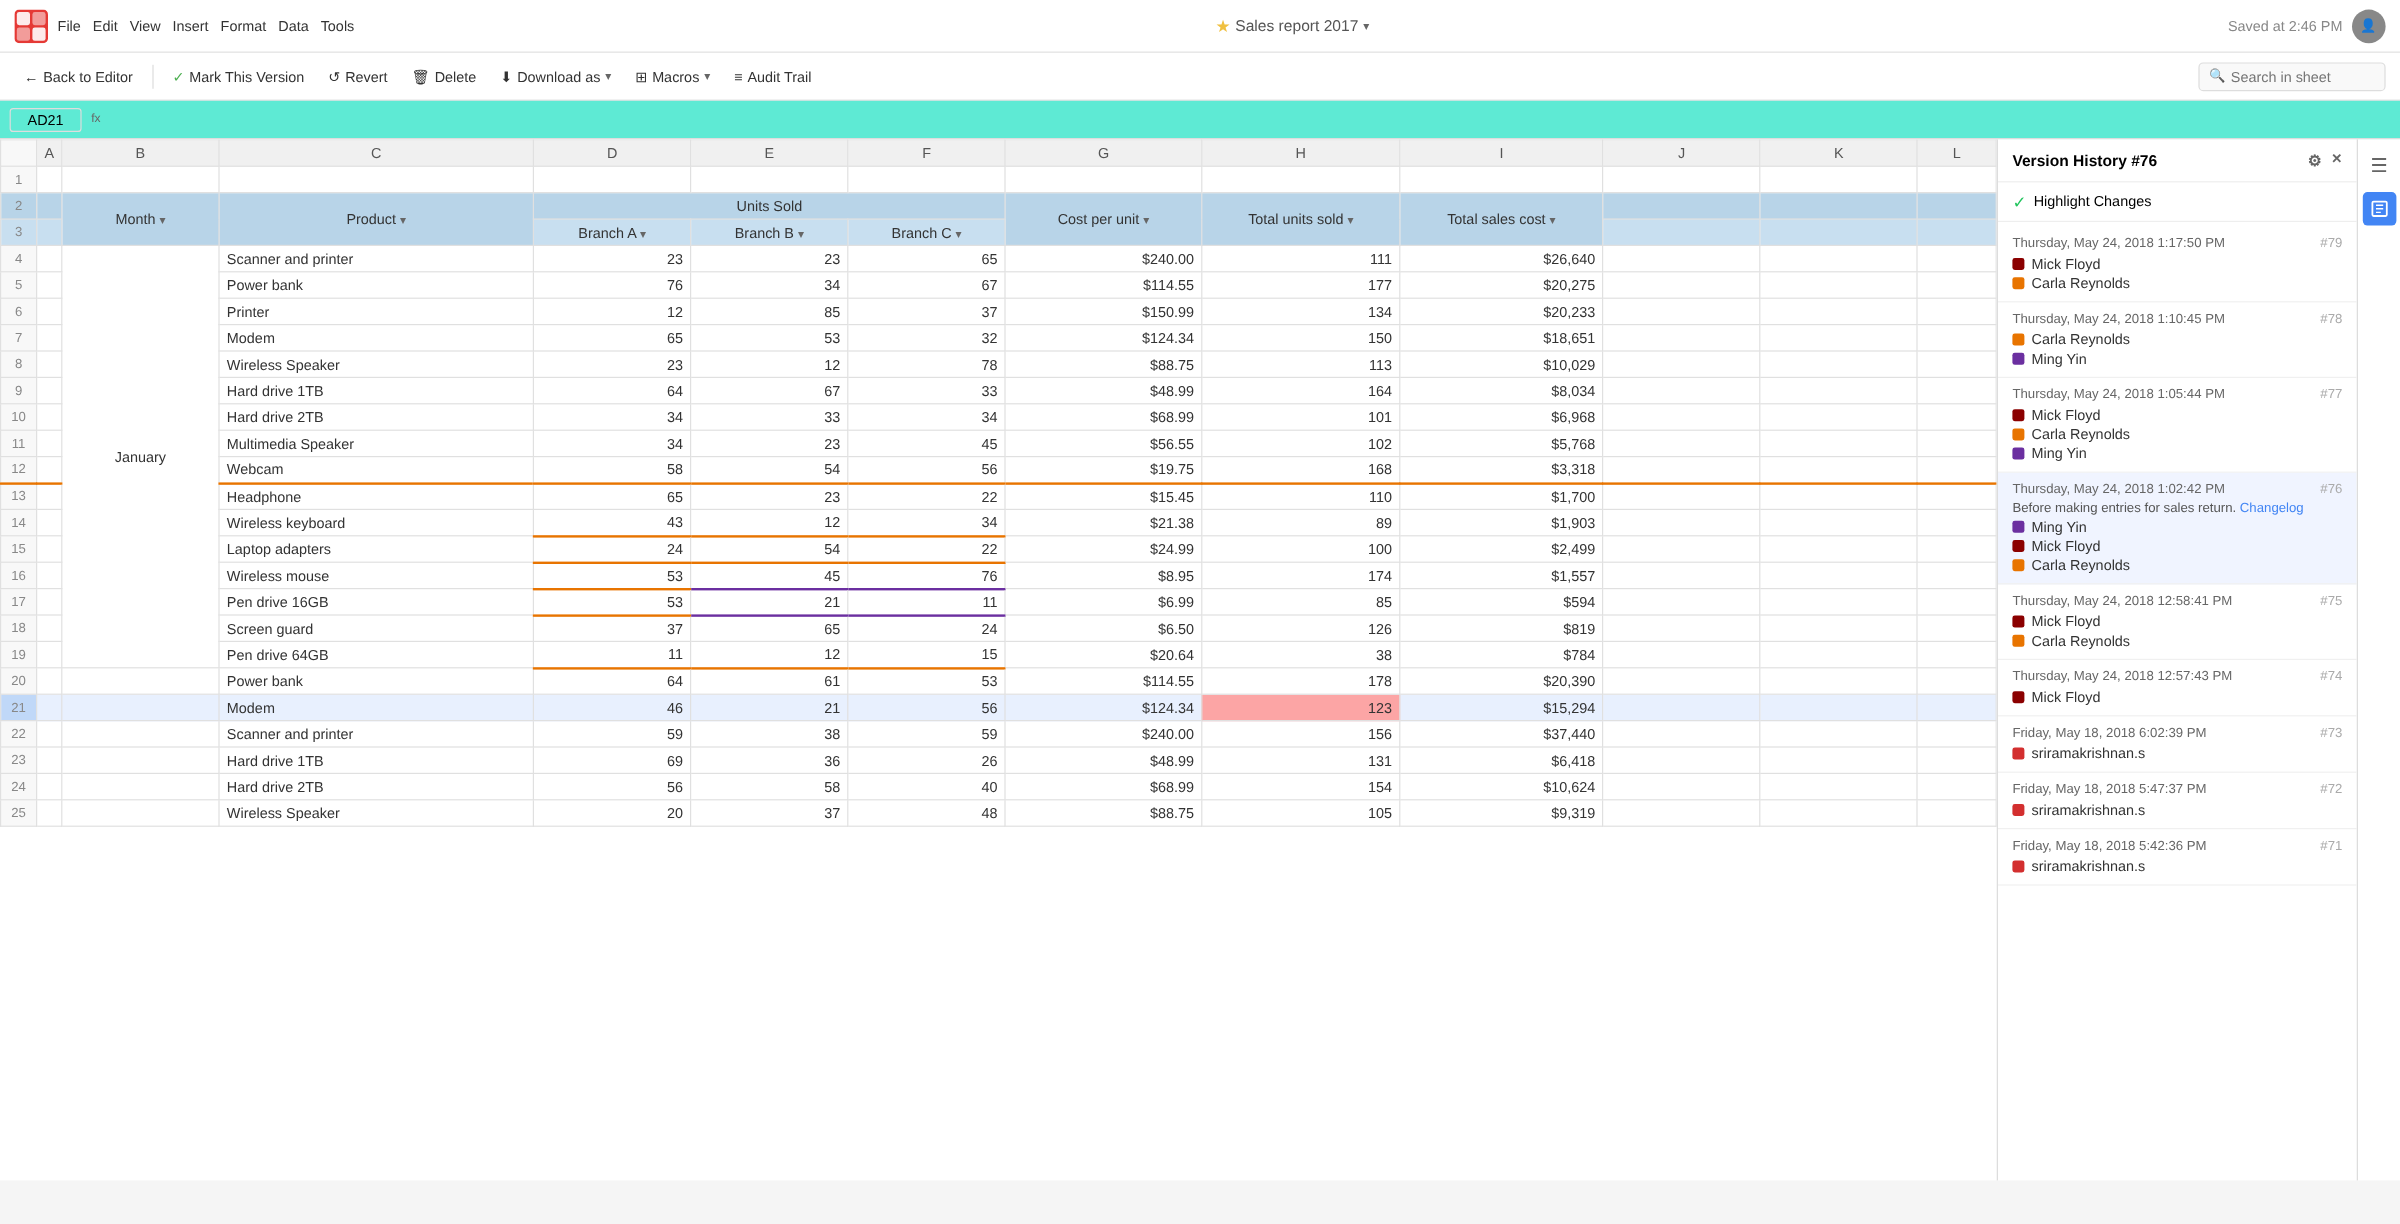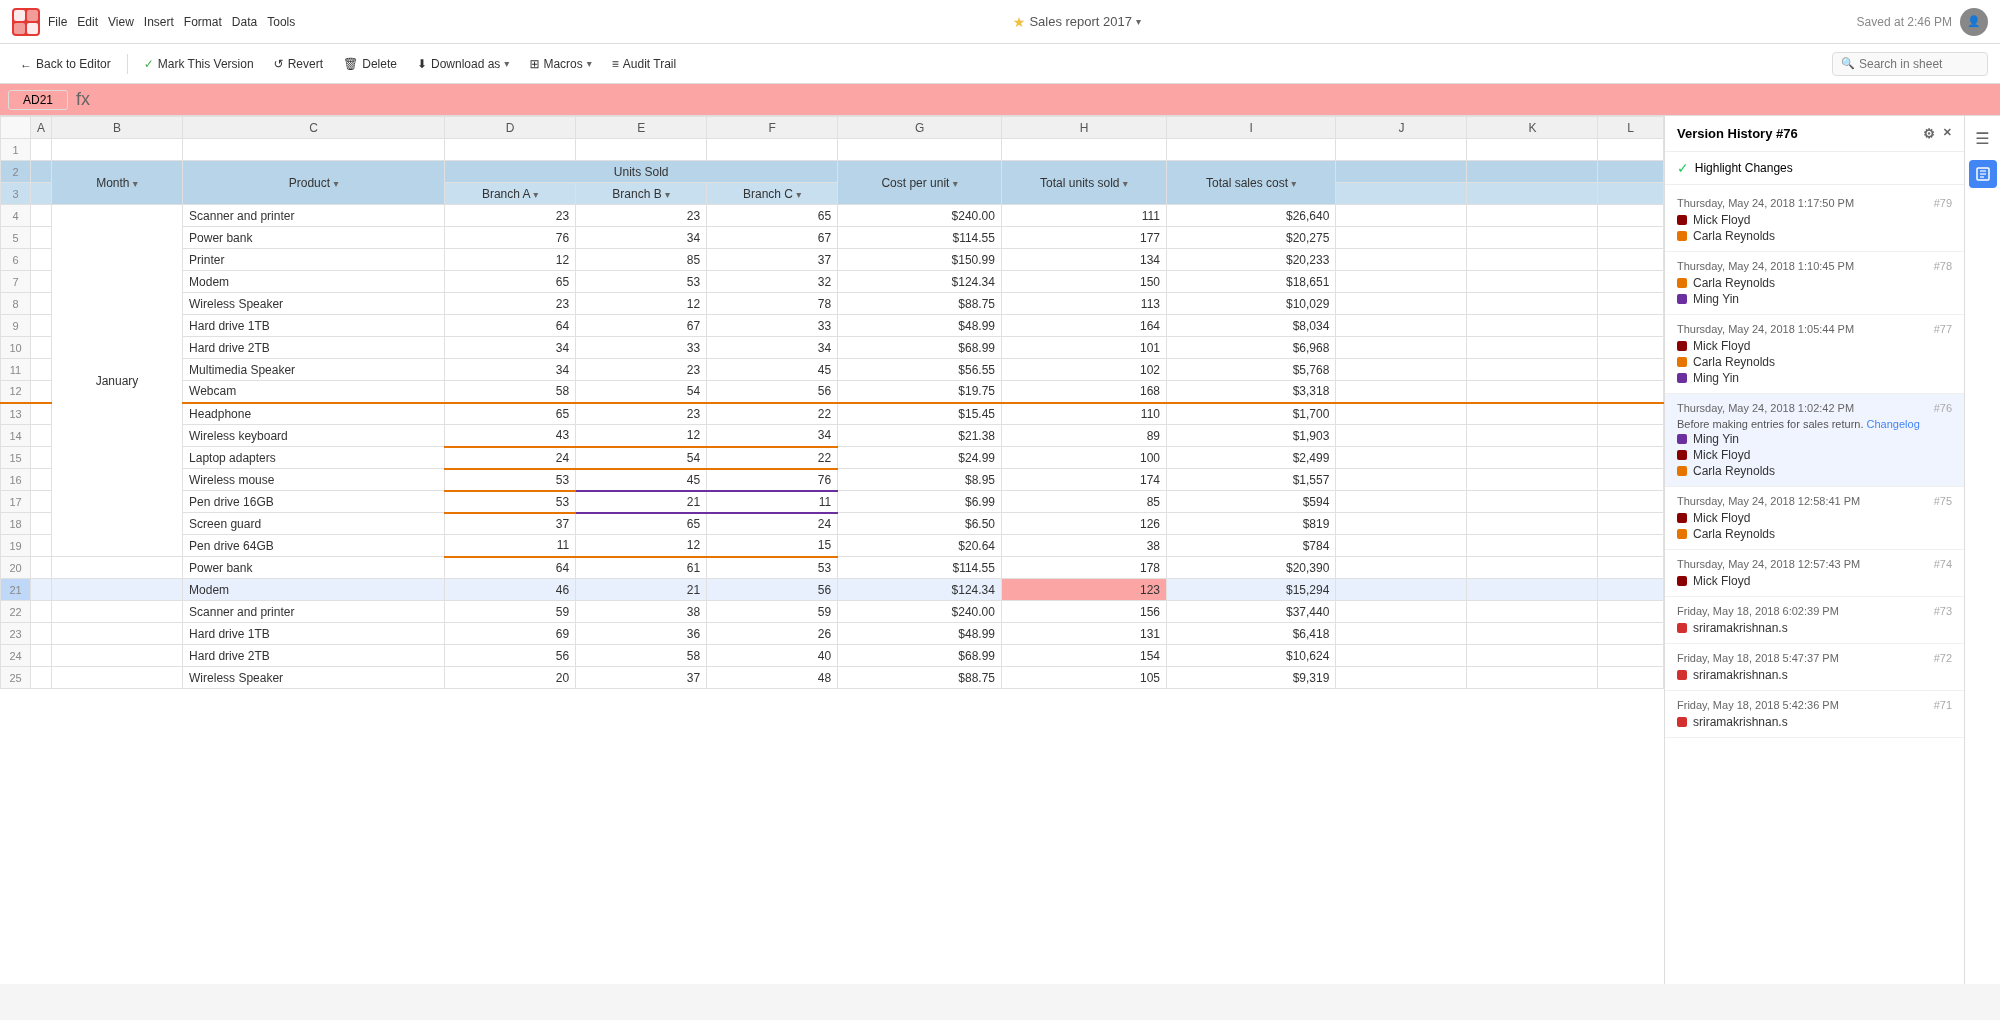--- a/index.html
+++ b/index.html
@@ -35,28 +35,28 @@
     .search-box {
       display: flex; align-items: center; gap: 4px;
       border: 1px solid #ddd; border-radius: 4px; padding: 4px 8px;
       background: #f9f9f9; font-size: 12px; color: #888;
     }
     .search-box input { border: none; background: none; outline: none; font-size: 12px; color: #888; width: 120px; }
 
     
     #formula-bar {
       display: flex; align-items: center;
-      background: #fca5a5; padding: 0 8px; border-bottom: 1px solid #ddd;
+      background: #5eead4; padding: 0 8px; border-bottom: 1px solid #ddd;
       height: 32px; gap: 8px;
     }
     .cell-ref {
       border: 1px solid #ddd; padding: 2px 6px; border-radius: 3px;
       font-size: 12px; min-width: 60px; text-align: center;
     }
-    .fx-label { font-size: 18px; color: #666; }
+    .fx-label { font-size: 10px; color: #666; }
 
     
     #main { display: flex; height: calc(100vh - 152px); overflow: hidden; }
 
     
     #sheet-area { flex: 1; overflow: auto; background: #fff; }
 
     
     table { border-collapse: collapse; min-width: 100%; }
     th, td { border: 1px solid #e0e0e0; padding: 0 6px; height: 22px; font-size: 12px; white-space: nowrap; }

